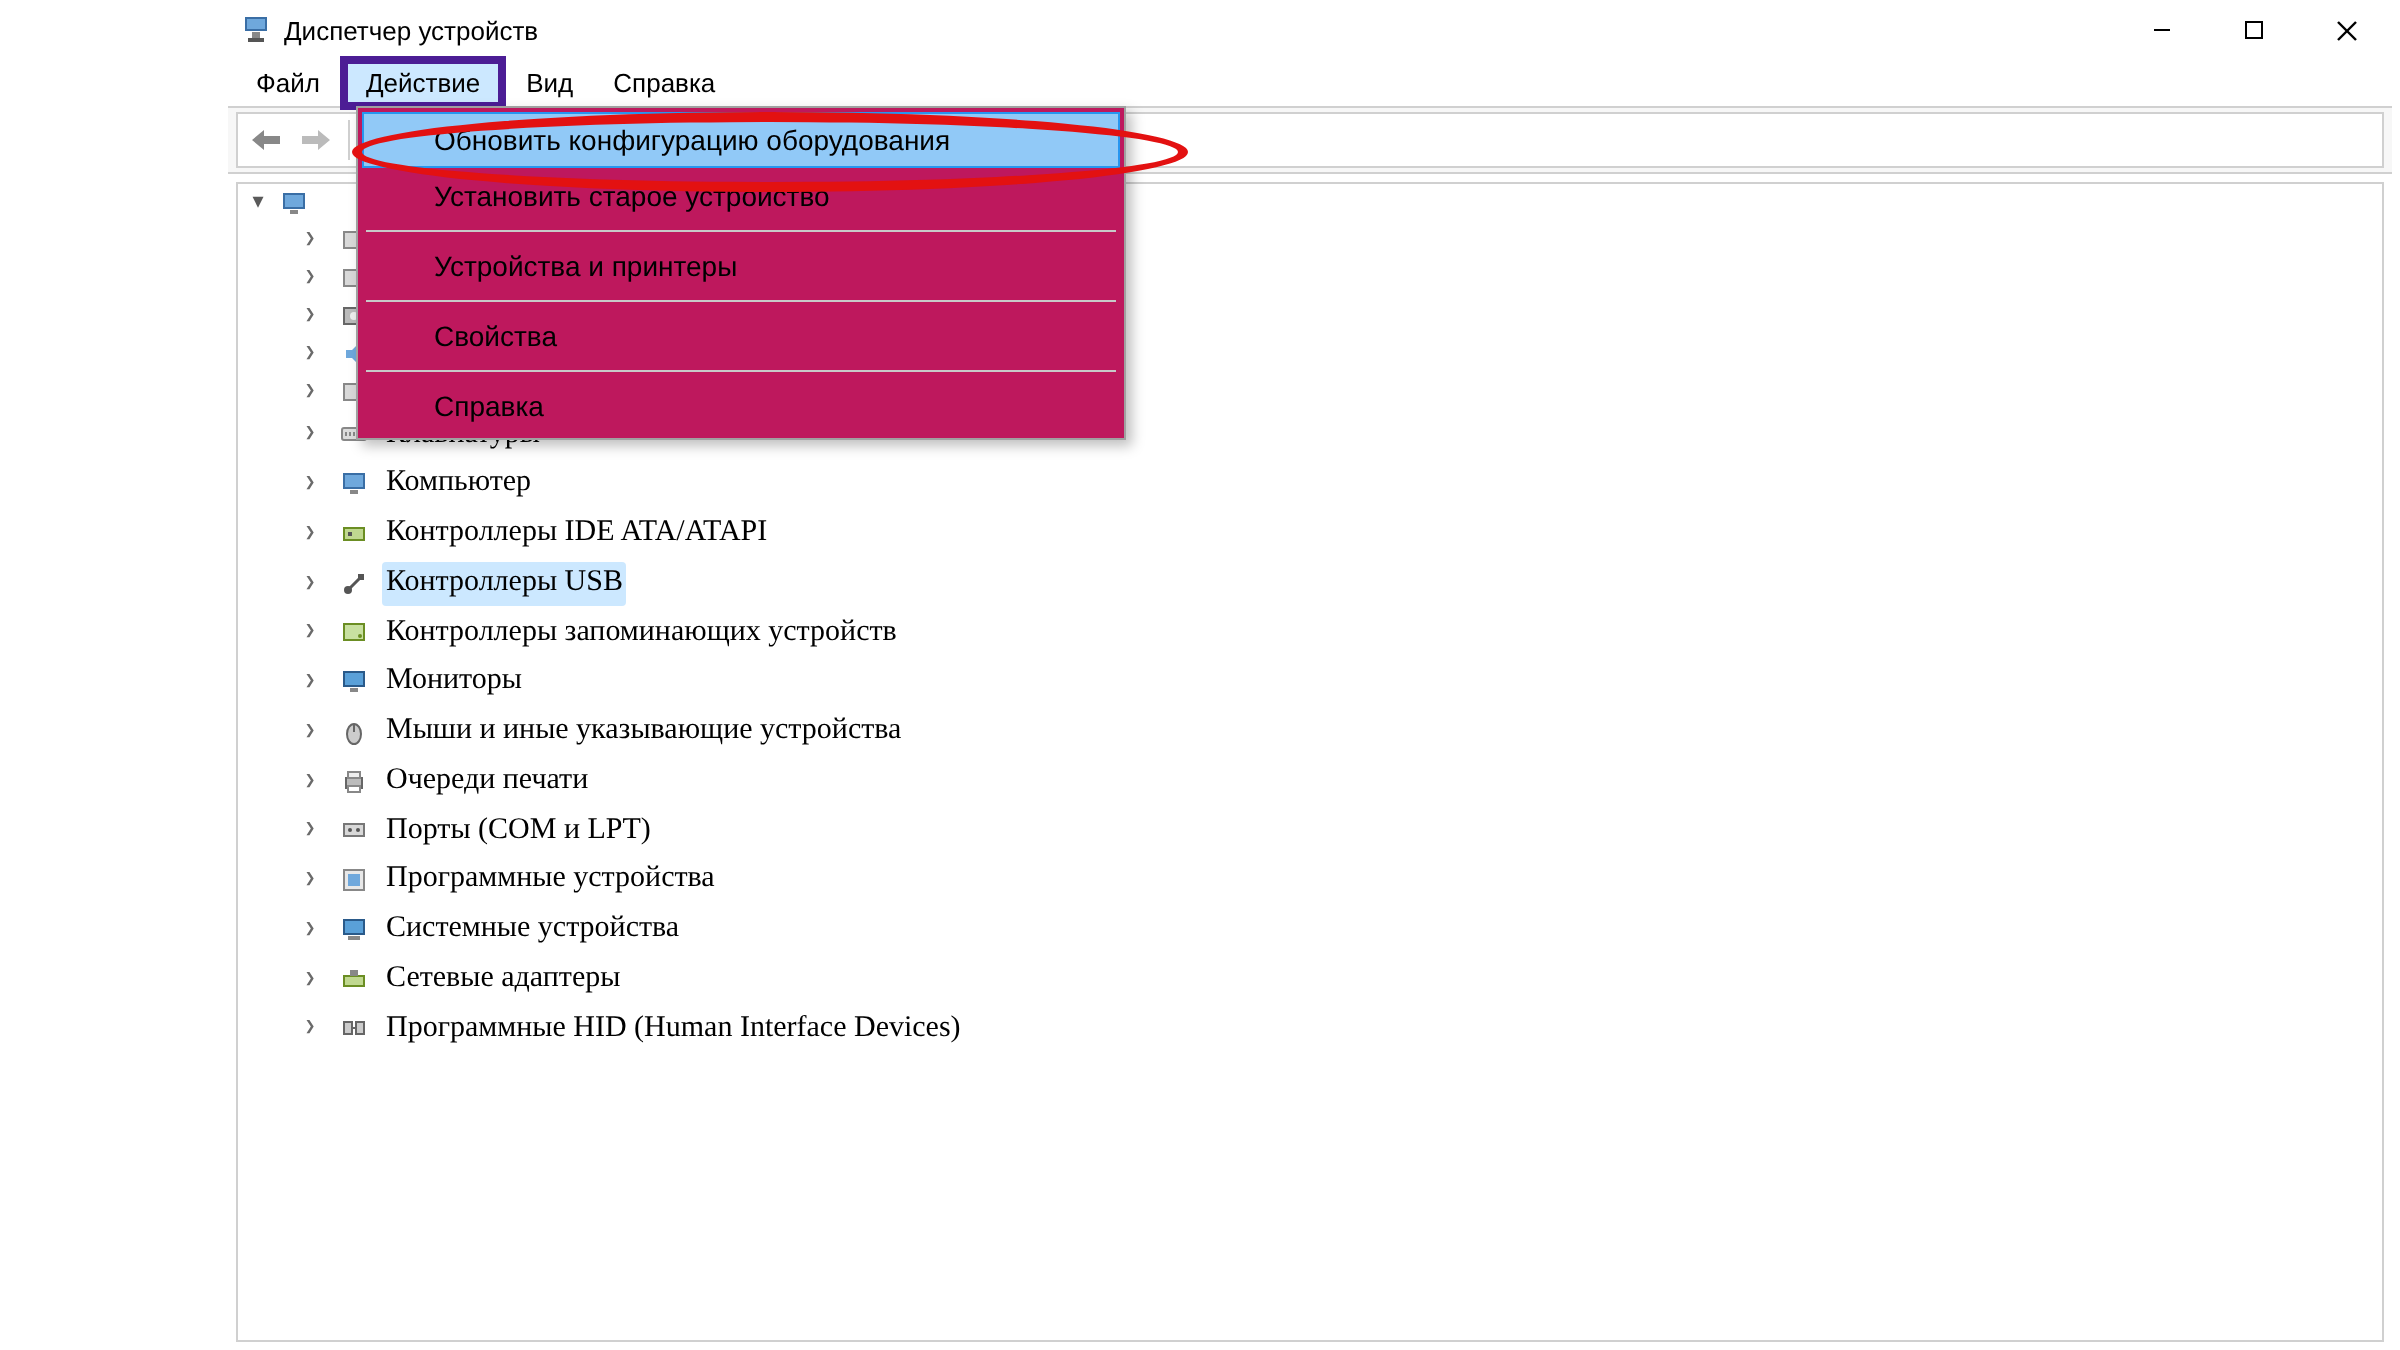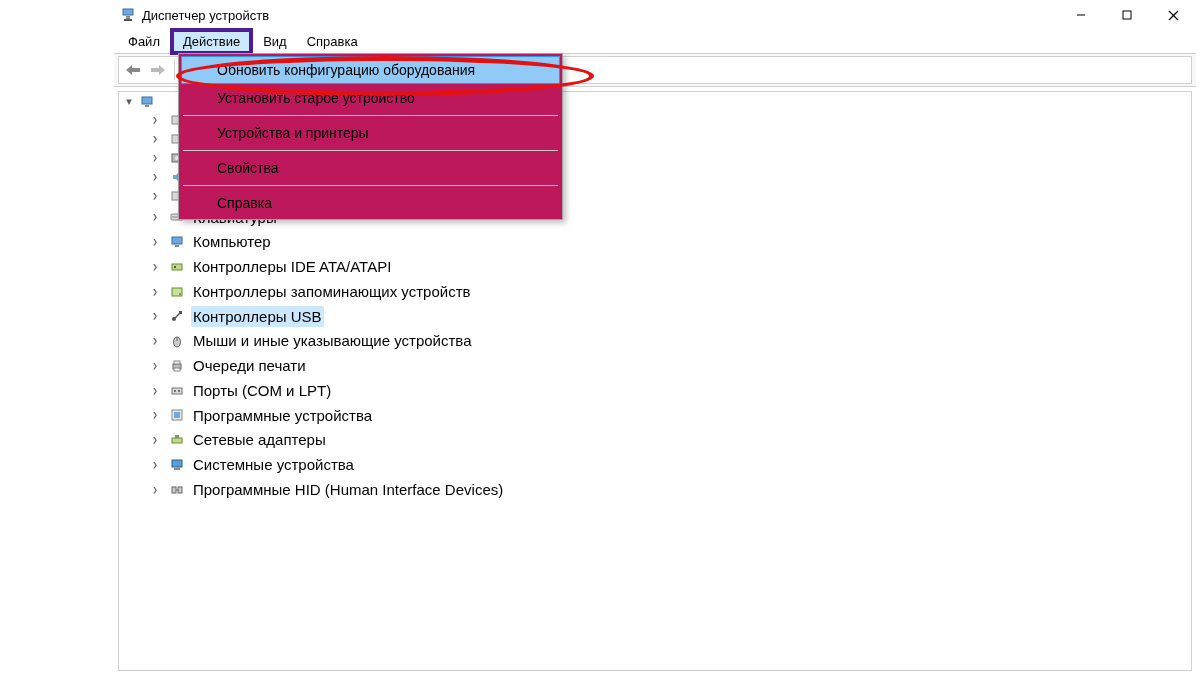--- a/index.html
+++ b/index.html
@@ -106,21 +106,21 @@
   .node .twisty { margin-right: 2px; }
   .dev-icon {
     width: 16px; height: 16px; display: inline-flex; align-items: center; justify-content: center;
     font-size: 13px;
   }
   .node.selected .label {
     background: #cce8ff;
     border-radius: 2px;
     padding: 0 2px;
   }
-  .label { padding: 0 2px; }
+  .label { padding: 0 2px; font-family: Liberation Serif, serif; }
   
   .dropdown {
     position: absolute;
     top: 53px;
     left: 178px;  
     width: 385px;
     background: #be185d;
     border: 1px solid #a0a0a0;
     box-shadow: 3px 3px 6px rgba(0,0,0,0.25);
     z-index: 50;
@@ -297,45 +297,55 @@
           <div class="node">
             <span class="twisty" style="transform: scale(0.6); color: rgb(106, 106, 106);">❯</span>
             <span class="dev-icon">
               <svg width="14" height="14">
                 <rect x="2" y="4" width="10" height="6" fill="#c0d890" stroke="#6b8e23"></rect>
                 <rect x="4" y="6" width="2" height="2" fill="#555"></rect>
               </svg>
             </span>
             <span class="label">Контроллеры IDE ATA/ATAPI</span>
           </div>
-          <div class="node">
-            <span class="twisty" style="transform: scale(0.6); color: rgb(106, 106, 106);">❯</span>
-            <span class="dev-icon">
-              <svg width="14" height="14">
-                <rect x="2" y="3" width="10" height="8" fill="#c8e0a0" stroke="#6b8e23"></rect>
-                <circle cx="10" cy="9" r="1" fill="#6b8e23"></circle>
-              </svg>
-            </span>
-            <span class="label">Контроллеры запоминающих устройств</span>
-          </div>
           <div class="node selected">
             <span class="twisty" style="transform: scale(0.6); color: rgb(106, 106, 106);">❯</span>
             <span class="dev-icon">
               <svg width="14" height="14">
                 <circle cx="4" cy="10" r="2" fill="#555"></circle>
                 <line x1="4" y1="10" x2="10" y2="4" stroke="#555" stroke-width="1.5"></line>
                 <rect x="9" y="2" width="3" height="3" fill="#555"></rect>
               </svg>
             </span>
             <span class="label">Контроллеры USB</span>
           </div>
           <div class="node">
             <span class="twisty" style="transform: scale(0.6); color: rgb(106, 106, 106);">❯</span>
             <span class="dev-icon">
               <svg width="14" height="14">
+                <rect x="2" y="3" width="10" height="8" fill="#c8e0a0" stroke="#6b8e23"></rect>
+                <circle cx="10" cy="9" r="1" fill="#6b8e23"></circle>
+              </svg>
+            </span>
+            <span class="label">Контроллеры запоминающих устройств</span>
+          </div>
+          <div class="node">
+            <span class="twisty" style="transform: scale(0.6); color: rgb(106, 106, 106);">❯</span>
+            <span class="dev-icon">
+              <svg width="14" height="14">
+                <rect x="2" y="2" width="10" height="7" fill="#5aa0d8" stroke="#2a5a8a"></rect>
+                <rect x="5" y="10" width="4" height="2" fill="#888"></rect>
+              </svg>
+            </span>
+            <span class="label">Мониторы</span>
+          </div>
+          <div class="node">
+            <span class="twisty" style="transform: scale(0.6); color: rgb(106, 106, 106);">❯</span>
+            <span class="dev-icon">
+              <svg width="14" height="14">
                 <ellipse cx="7" cy="8" rx="3.5" ry="5" fill="#ccc" stroke="#666"></ellipse>
                 <line x1="7" y1="3" x2="7" y2="7" stroke="#666"></line>
               </svg>
             </span>
             <span class="label">Мыши и иные указывающие устройства</span>
           </div>
           <div class="node">
             <span class="twisty" style="transform: scale(0.6); color: rgb(106, 106, 106);">❯</span>
             <span class="dev-icon">
               <svg width="14" height="14">
@@ -364,35 +374,35 @@
                 <rect x="2" y="2" width="10" height="10" fill="#e8e8e8" stroke="#888"></rect>
                 <rect x="4" y="4" width="6" height="6" fill="#6fa8dc"></rect>
               </svg>
             </span>
             <span class="label">Программные устройства</span>
           </div>
           <div class="node">
             <span class="twisty" style="transform: scale(0.6); color: rgb(106, 106, 106);">❯</span>
             <span class="dev-icon">
               <svg width="14" height="14">
+                <rect x="2" y="2" width="10" height="7" fill="#5aa0d8" stroke="#2a5a8a"></rect>
+                <rect x="4" y="10" width="6" height="2" fill="#888"></rect>
+              </svg>
+            </span>
+            <span class="label">Системные устройства</span>
+          </div>
+          <div class="node">
+            <span class="twisty" style="transform: scale(0.6); color: rgb(106, 106, 106);">❯</span>
+            <span class="dev-icon">
+              <svg width="14" height="14">
                 <rect x="2" y="5" width="10" height="5" fill="#c0d890" stroke="#6b8e23"></rect>
                 <rect x="5" y="2" width="4" height="3" fill="#888"></rect>
               </svg>
             </span>
             <span class="label">Сетевые адаптеры</span>
-          </div>
-          <div class="node">
-            <span class="twisty" style="transform: scale(0.6); color: rgb(106, 106, 106);">❯</span>
-            <span class="dev-icon">
-              <svg width="14" height="14">
-                <rect x="2" y="2" width="10" height="7" fill="#5aa0d8" stroke="#2a5a8a"></rect>
-                <rect x="4" y="10" width="6" height="2" fill="#888"></rect>
-              </svg>
-            </span>
-            <span class="label">Системные устройства</span>
           </div>
           <div class="node">
             <span class="twisty" style="transform: scale(0.6); color: rgb(106, 106, 106);">❯</span>
             <span class="dev-icon">
               <svg width="14" height="14">
                 <rect x="2" y="4" width="4" height="6" fill="#ccc" stroke="#666"></rect>
                 <rect x="8" y="4" width="4" height="6" fill="#ccc" stroke="#666"></rect>
                 <line x1="6" y1="7" x2="8" y2="7" stroke="#666"></line>
               </svg>
             </span>

